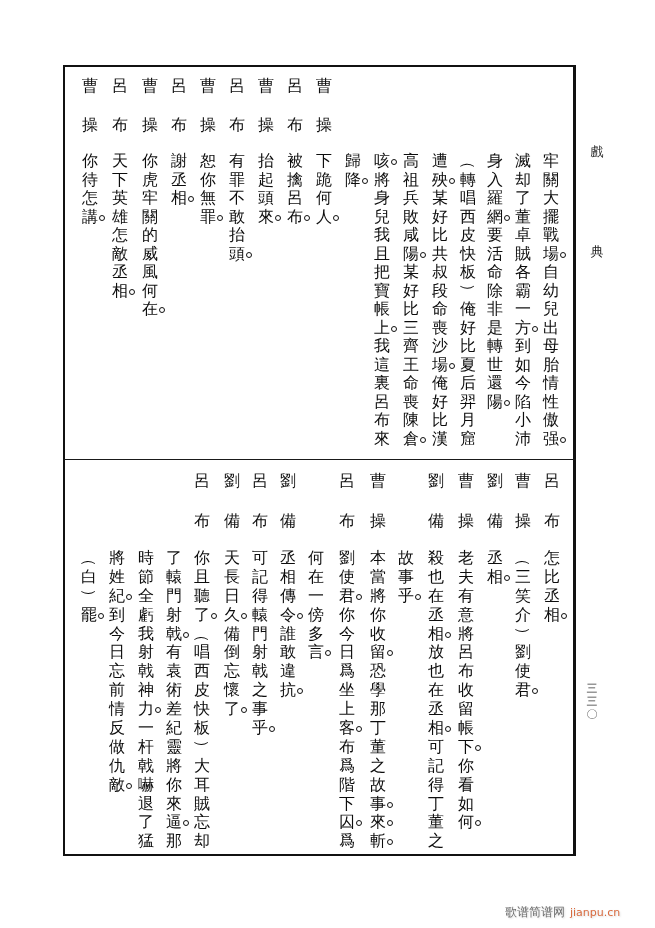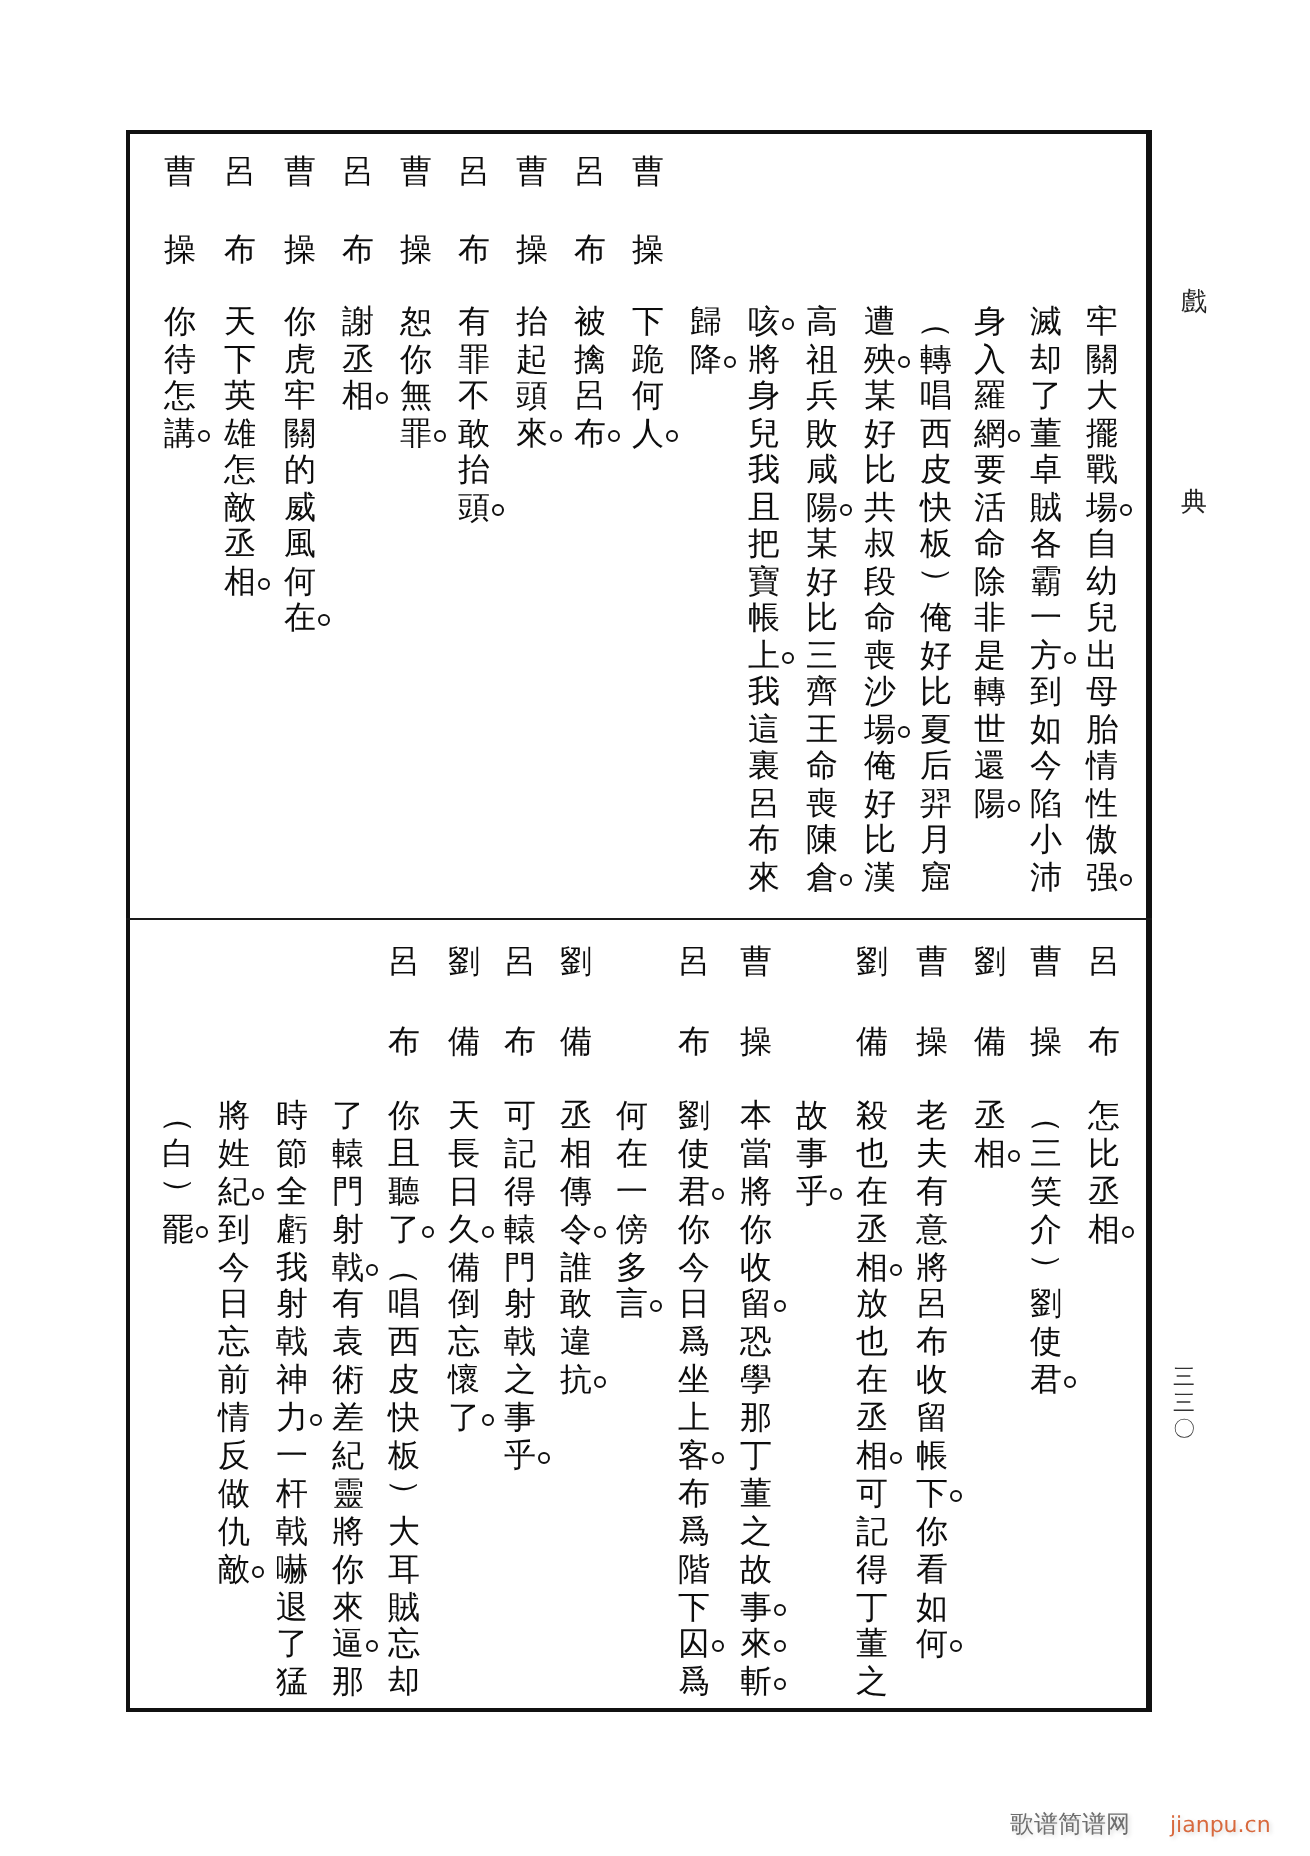--- a/index.html
+++ b/index.html
@@ -33,21 +33,21 @@
           line-height:var(--pitch); text-align:center; font-size:16px; }
     .spk .ch { height:var(--spk-pitch); line-height:18px; }
     .ch .g { display:inline-block; }
     .ch.rot .g { transform:rotate(90deg); }
     .pt { position:absolute; left:19px; top:7px; width:4px; height:4px;
           border:1.3px solid #111; border-radius:50%; background:transparent; }
 
     .watermark { position:absolute; left:505px; top:904px; font-size:12px; line-height:16px;
                  white-space:nowrap; text-shadow:1px 1px 2px rgba(0,0,0,0.15); }
     .wm-site { color:#6e6e6e; }
-    .wm-domain { color:#d8693d; margin-left:20px; font-family:"DejaVu Sans", sans-serif; font-size:11px; }
+    .wm-domain { color:#d8693d; margin-left:5px; font-family:"DejaVu Sans", sans-serif; font-size:11px; }
   </style>
 </head>
 <body>
 
 <div class="page">
 
   <div class="frame"></div>
   <div class="divider"></div>
 
   <div class="margin-char" style="top:145px;">戲</div>

